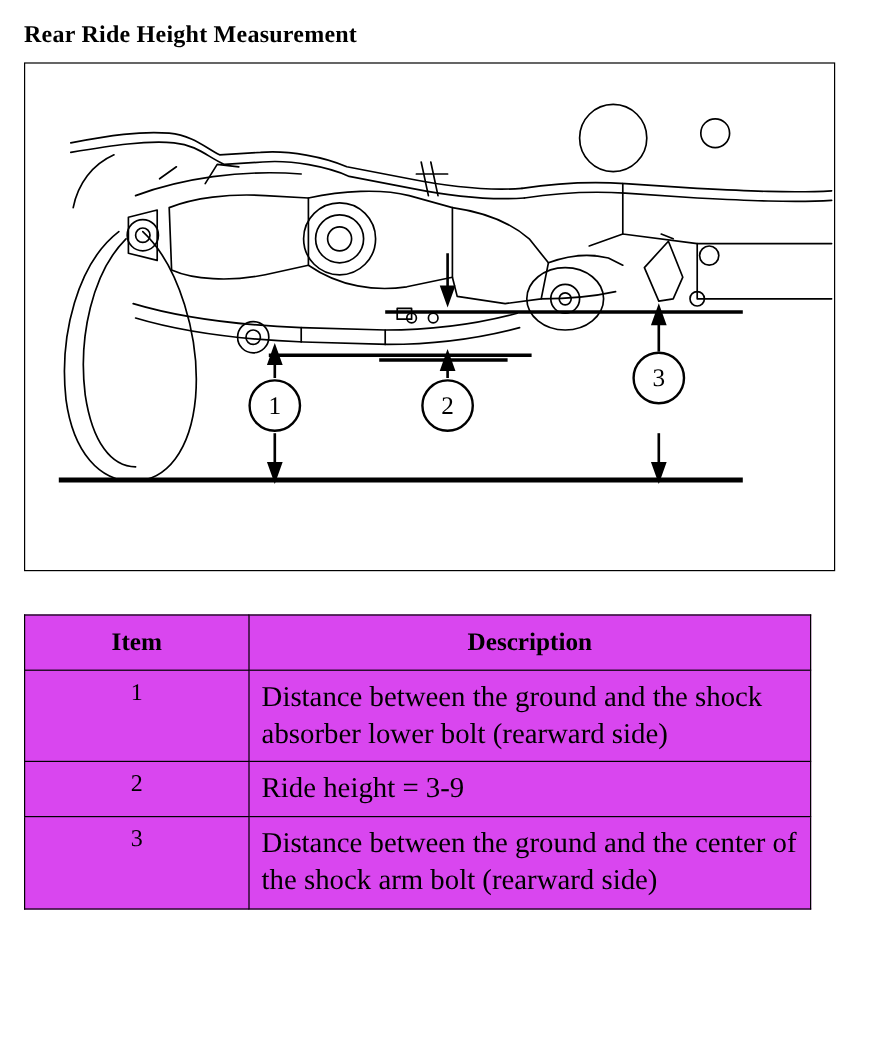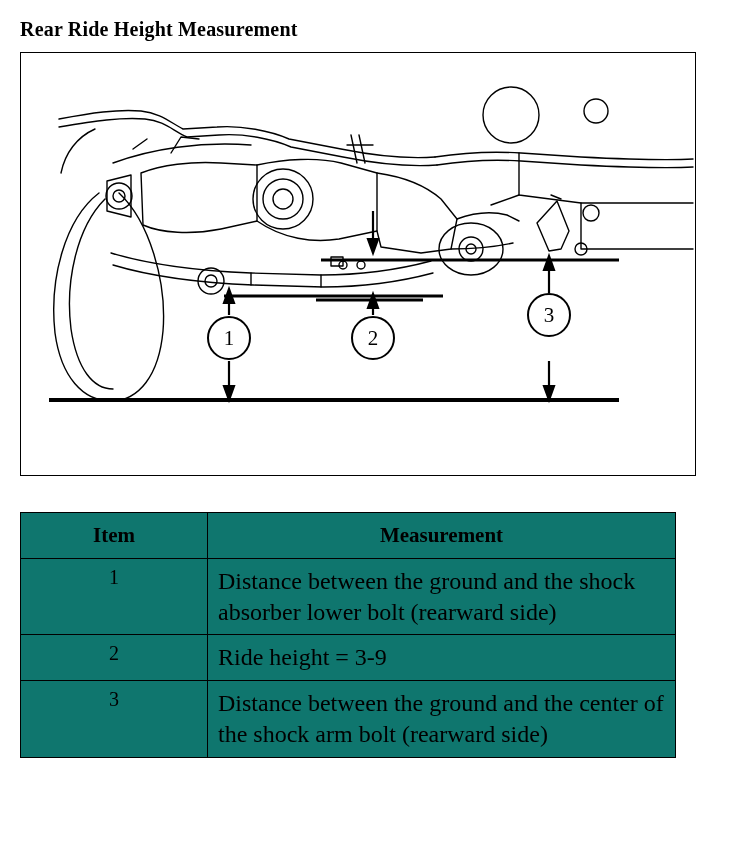--- a/index.html
+++ b/index.html
@@ -71,21 +71,21 @@
     font-size: 21px;
     box-sizing: border-box;
   }
   .data-table {
     position: absolute;
     left: 20px;
     top: 512px;
     width: 656px;
     border-collapse: collapse;
     table-layout: fixed;
-    background: #0f766e;
+    background: #d946ef;
   }
   .data-table th, .data-table td {
     border: 1px solid #000;
     padding: 7px 10px;
     vertical-align: top;
     font-family: "Liberation Serif", serif;
   }
   .data-table th {
     font-size: 21px;
     font-weight: bold;
@@ -217,21 +217,21 @@
       <span>3</span>
     </div>
 
     <div class="fig-code">N0056925</div>
   </div>
 
   <table class="data-table">
     <thead>
       <tr>
         <th class="col-item">Item</th>
-        <th>Measurement</th>
+        <th>Description</th>
       </tr>
     </thead>
     <tbody>
       <tr>
         <td class="cell-item">1</td>
         <td class="cell-desc">Distance between the ground and the shock absorber lower bolt (rearward side)</td>
       </tr>
       <tr>
         <td class="cell-item">2</td>
         <td class="cell-desc">Ride height = 3-9</td>

